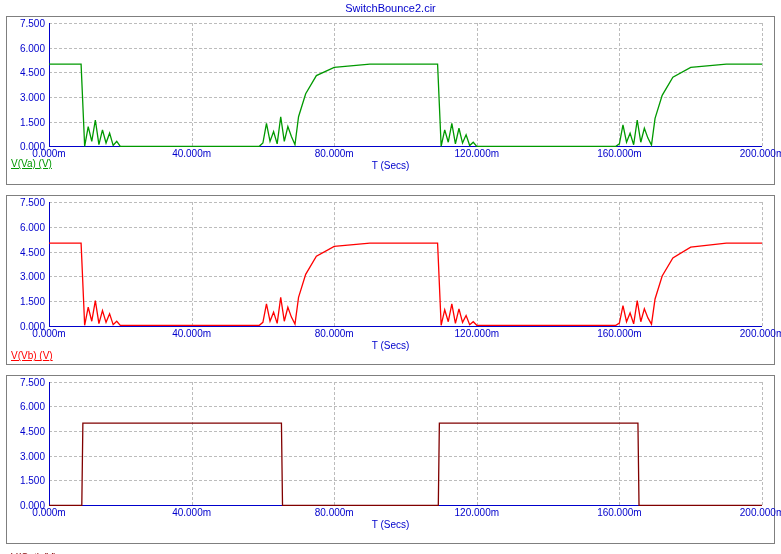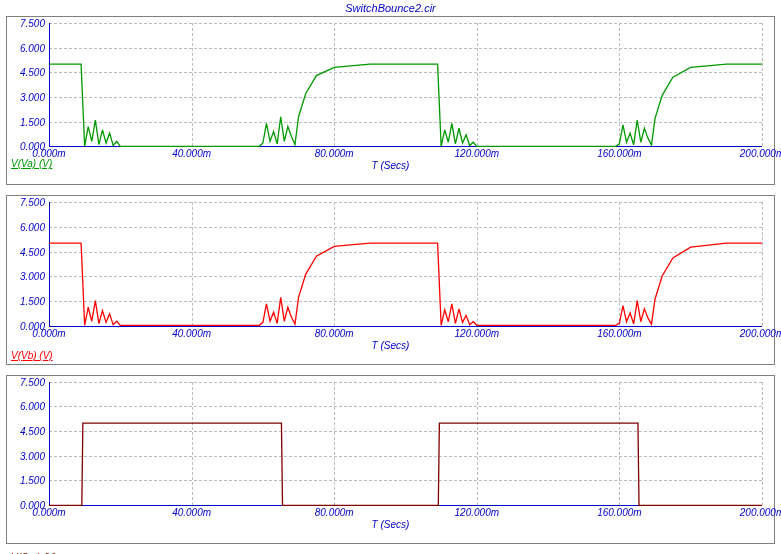--- a/index.html
+++ b/index.html
@@ -10,21 +10,20 @@
     background: #ffffff;
     font-family: Arial, sans-serif;
     font-size: 10px;
   }
   .figure {
     position: absolute;
     left: 0;
     top: 0;
     width: 781px;
     height: 554px;
-    font-style: italic;
   }
   .title {
     text-align: center;
     font-size: 11px;
     color: #0000cc;
     padding-top: 2px;
     height: 14px;
   }
   .panel {
     position: absolute;

